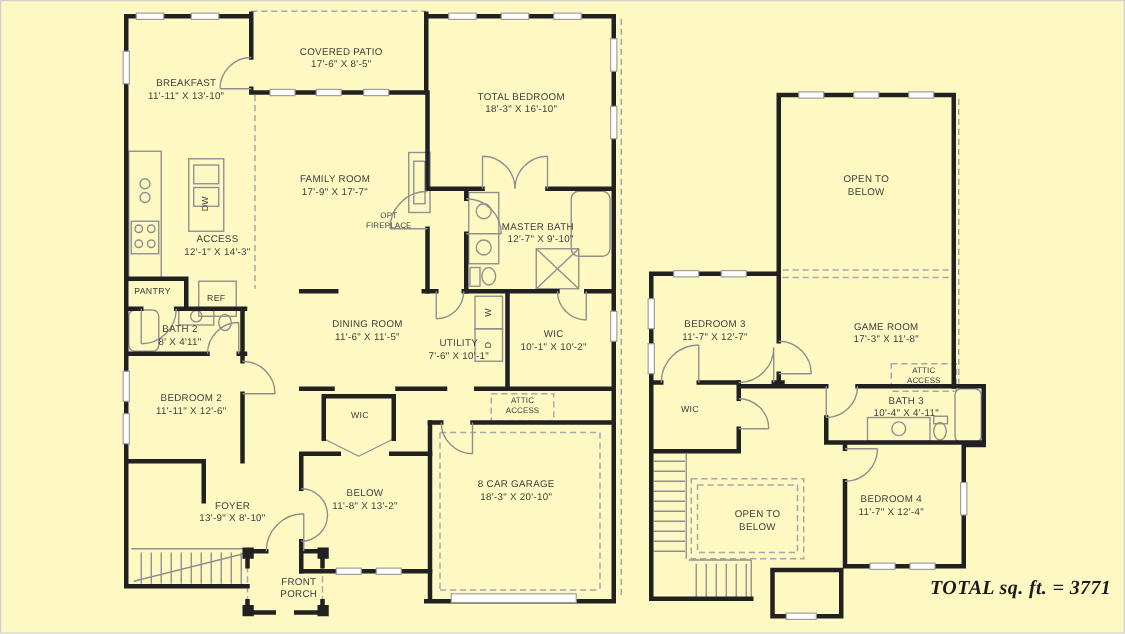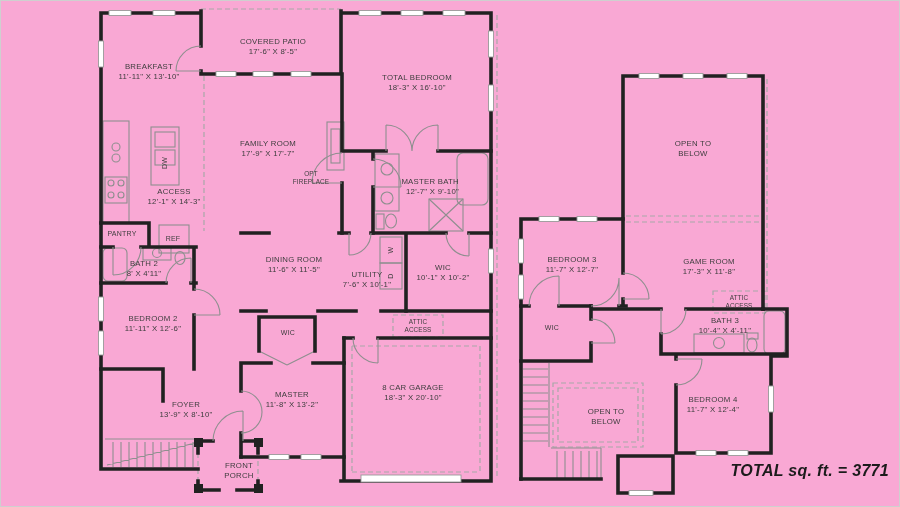--- a/index.html
+++ b/index.html
@@ -1,34 +1,34 @@
 <!DOCTYPE html>
 <html><head>
 <meta charset="utf-8">
 <style>
   html,body{margin:0;padding:0;background:#fff;}
   #canvas{
-    position:relative;width:898px;height:505px;background:#f9a8d4;
+    position:relative;width:898px;height:505px;background:#fef9c3;
     border:1px solid #cfcfcf;overflow:hidden;
     font-family:"Liberation Sans","DejaVu Sans",sans-serif;
   }
   #plan-svg{position:absolute;left:0;top:0;}
   .lbl{
     position:absolute;transform:translate(-50%,-50%);
     display:flex;flex-direction:column;align-items:center;justify-content:center;
     text-align:center;color:#3d3d3d;font-size:7.8px;line-height:1.3;
     letter-spacing:.25px;white-space:nowrap;pointer-events:none;
   }
   .lbl.wrap{white-space:normal;align-items:flex-end;}
   .lbl.sm{font-size:7px;}
   .lbl.xs{font-size:6.4px;letter-spacing:.1px;}
   .lbl.rot{transform:translate(-50%,-50%) rotate(-90deg);}
   .footer-line{
     position:absolute;right:10px;text-align:left;
-    font-family:Liberation Sans, sans-serif;
+    font-family:Liberation Serif, serif;
     font-style:italic;font-weight:600;font-size:16px;color:#1b1b1b;
     letter-spacing:.3px;white-space:nowrap;
   }
 </style>
 </head>
 <body>
 
 <div id="canvas">
 
   <svg id="plan-svg" width="898" height="505" viewBox="0 0 898 505">
@@ -241,21 +241,21 @@
     <span>WIC</span>
   </div>
   <div class="lbl xs wrap" style="left:417px;top:325px;width:40px">
     <span>ATTIC ACCESS</span>
   </div>
   <div class="lbl" style="left:185px;top:409px">
     <span>FOYER</span>
     <span>13'-9" X 8'-10"</span>
   </div>
   <div class="lbl" style="left:291px;top:399px">
-    <span>MASTER</span>
+    <span>BELOW</span>
     <span>11'-8" X 13'-2"</span>
   </div>
   <div class="lbl wrap" style="left:238px;top:470px;width:44px">
     <span>FRONT PORCH</span>
   </div>
   <div class="lbl" style="left:412px;top:392px">
     <span>8 CAR GARAGE</span>
     <span>18'-3" X 20'-10"</span>
   </div>
 

